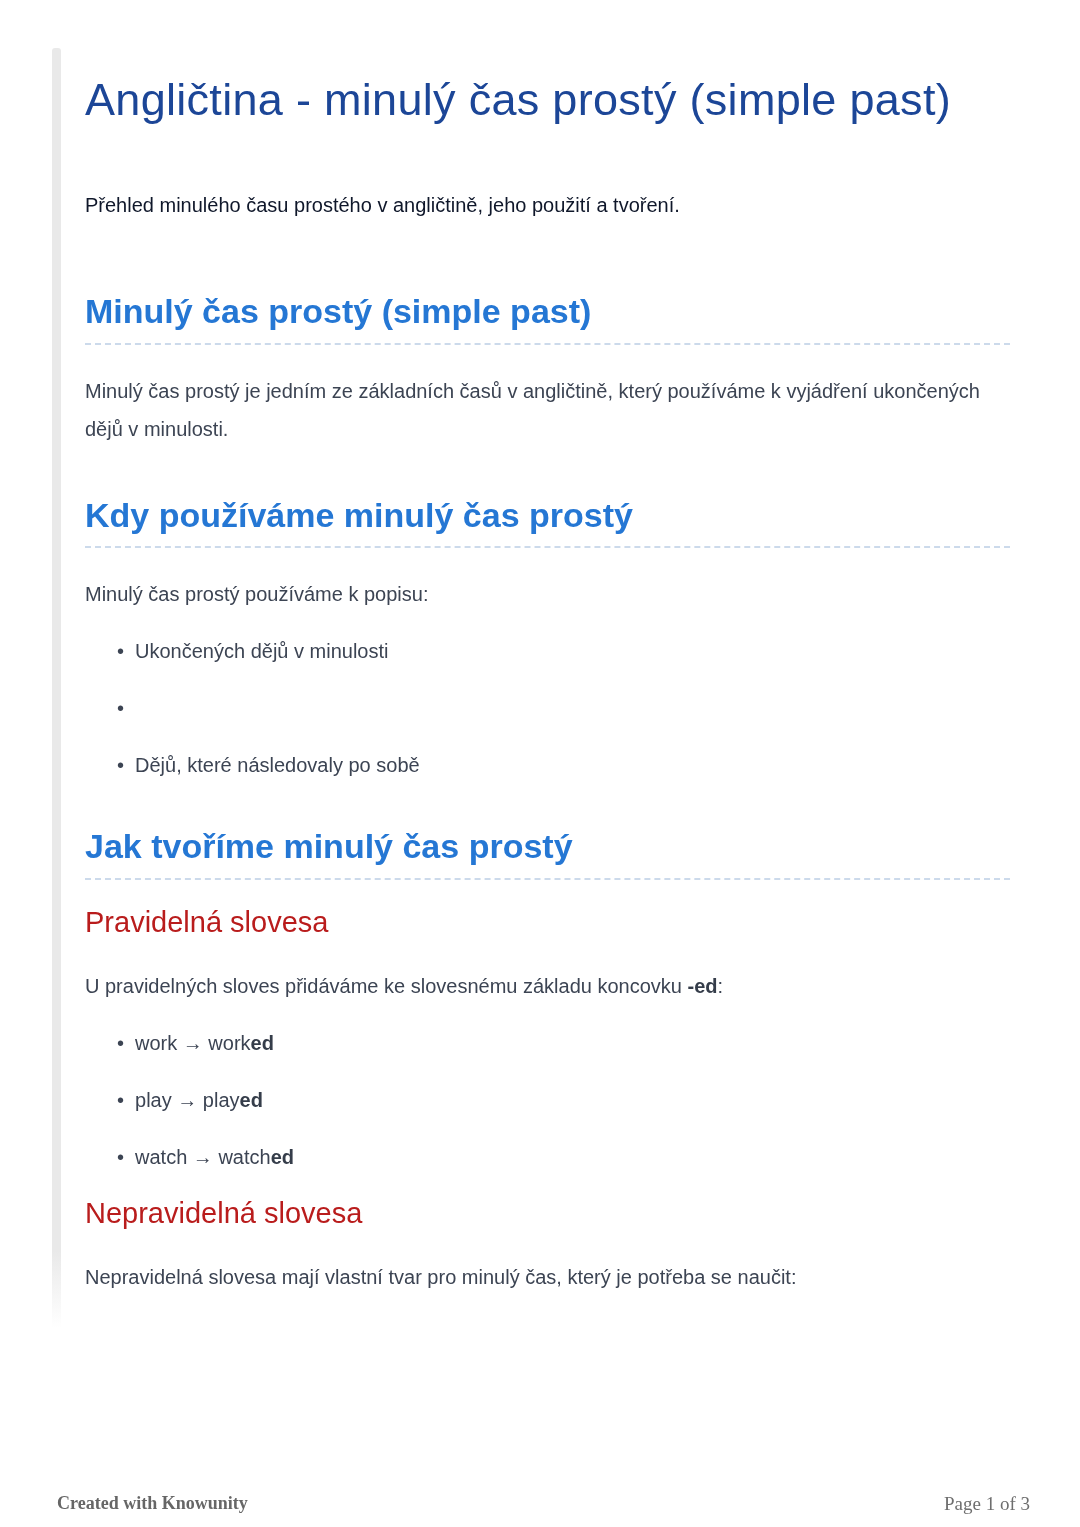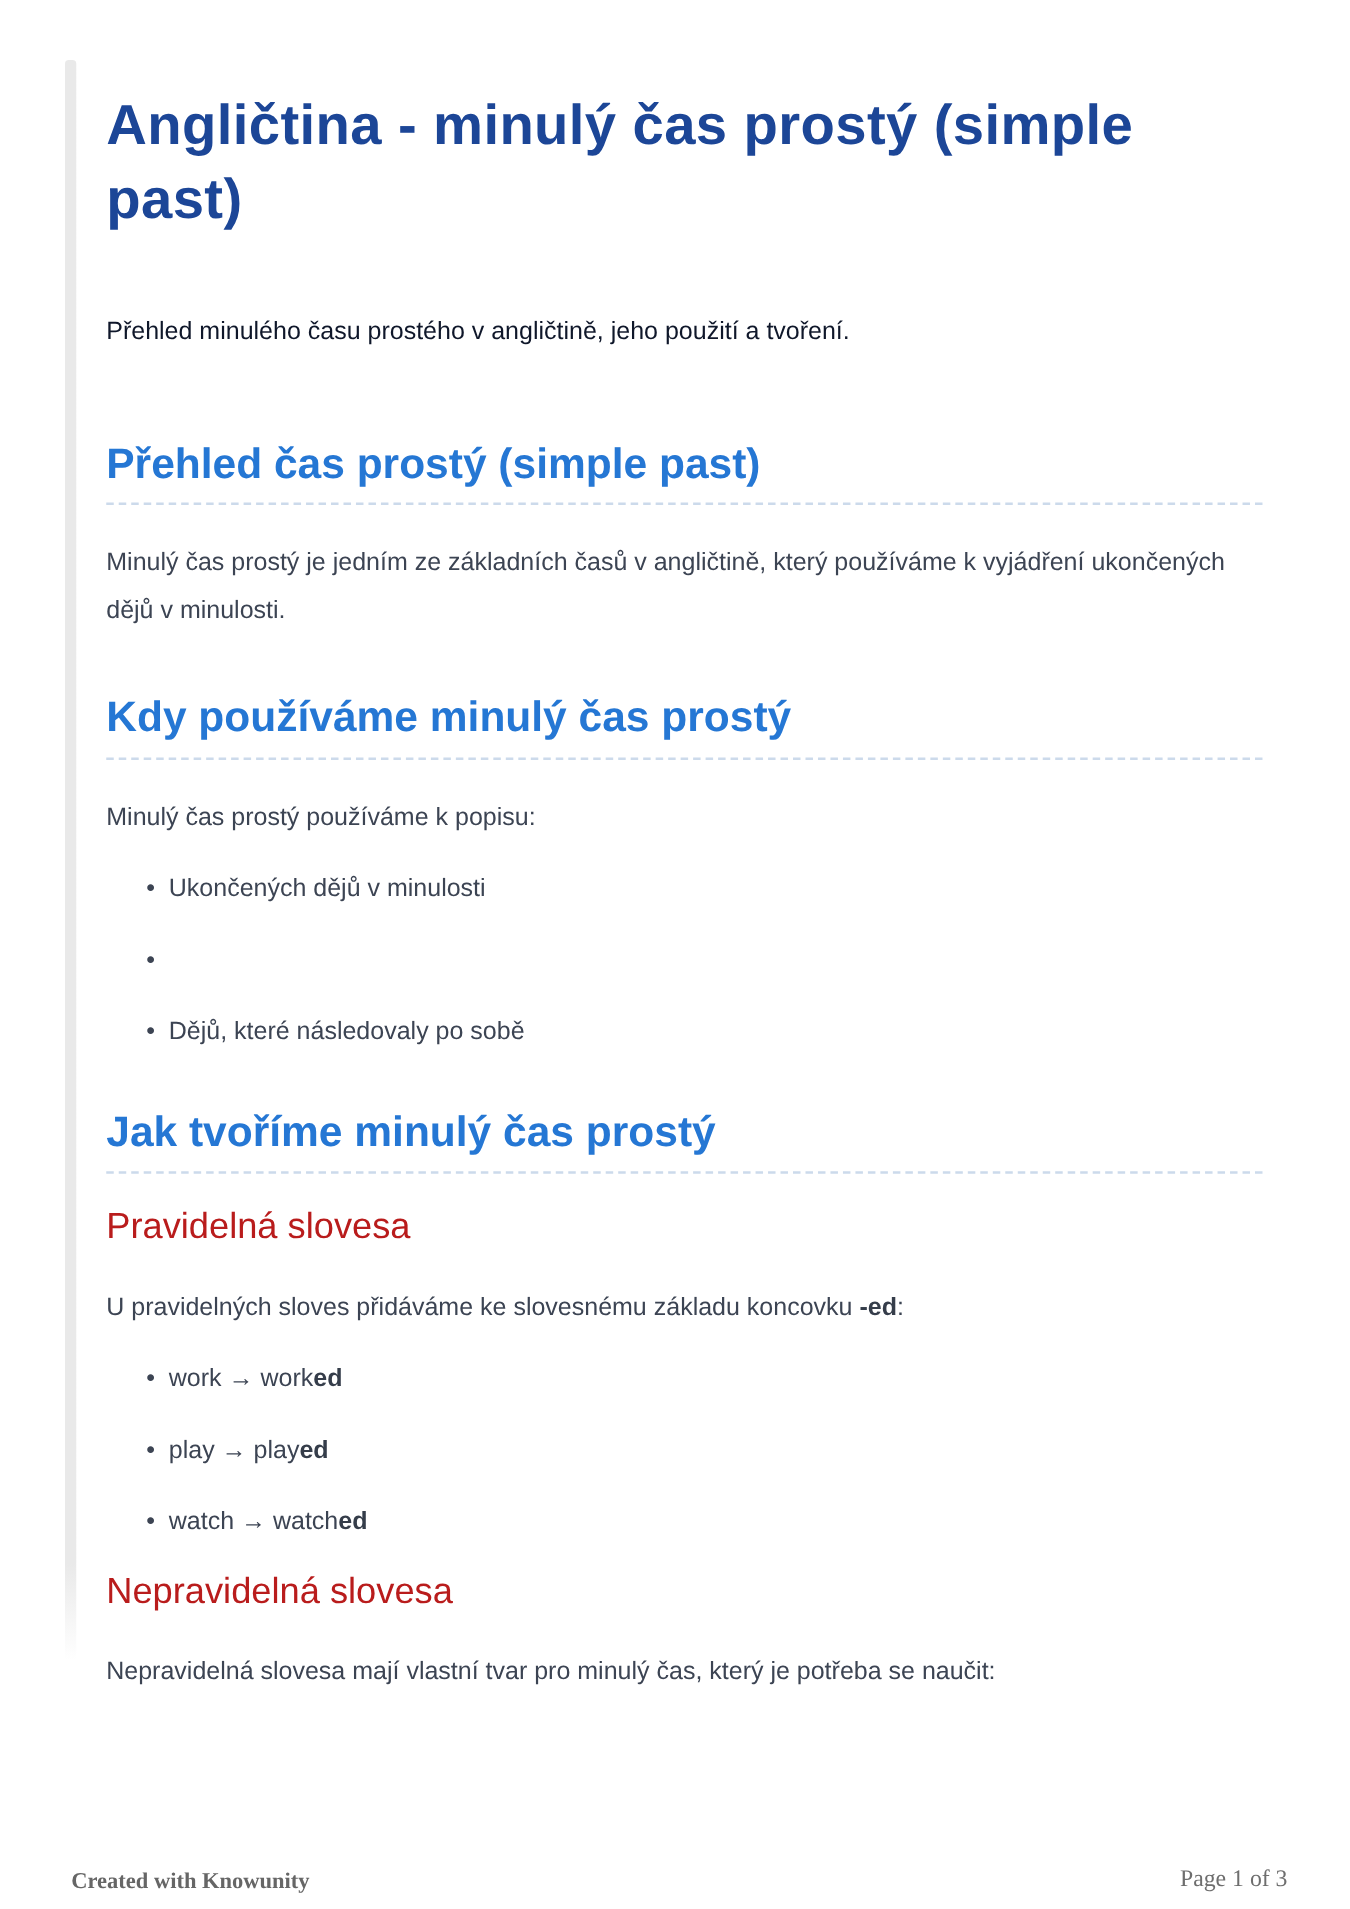--- a/index.html
+++ b/index.html
@@ -25,21 +25,21 @@
   .content {
     position: absolute;
     left: 85px;
     top: 0;
     width: 925px;
   }
   h1 {
     margin-top: 70px;
     font-size: 45px;
     line-height: 1.32;
-    font-weight: bold;
+    font-weight: normal;
     letter-spacing: 0.3px;
     color: #1c4697;
   }
   .lead {
     margin-top: 62px;
     font-size: 20px;
     line-height: 29px;
     color: #0f172a;
   }
   h2 {
@@ -79,40 +79,40 @@
   }
   ul.bullets li + li { margin-top: 29px; }
   ul.bullets .marker { color: #3c4453; }
   footer {
     position: absolute;
     left: 57px;
     right: 50px;
     bottom: 12px;
     display: flex;
     justify-content: space-between;
-    align-items: center;
+    align-items: flex-start;
     font-family: "Liberation Serif", "DejaVu Serif", serif;
     color: #666666;
   }
   footer .brand { font-weight: bold; font-size: 18px; }
   footer .pagenum { font-size: 19px; color: #6e6e6e; }
 </style>
 </head>
 <body>
 
 <div class="accent-bar"></div>
 
 <main class="content">
 
   <h1>Angličtina - minulý čas prostý (simple past)</h1>
 
   <p class="lead">Přehled minulého času prostého v angličtině, jeho použití a tvoření.</p>
 
   <section class="first">
-    <h2>Přehled čas prostý (simple past)</h2>
+    <h2>Minulý čas prostý (simple past)</h2>
     <p class="body">Minulý čas prostý je jedním ze základních časů v angličtině, který používáme k vyjádření ukončených dějů v minulosti.</p>
   </section>
 
   <section>
     <h2>Kdy používáme minulý čas prostý</h2>
     <p class="body">Minulý čas prostý používáme k popisu:</p>
     <ul class="bullets">
       <li>
         <span class="marker">•</span>
         <span>Ukončených dějů v minulosti</span>

